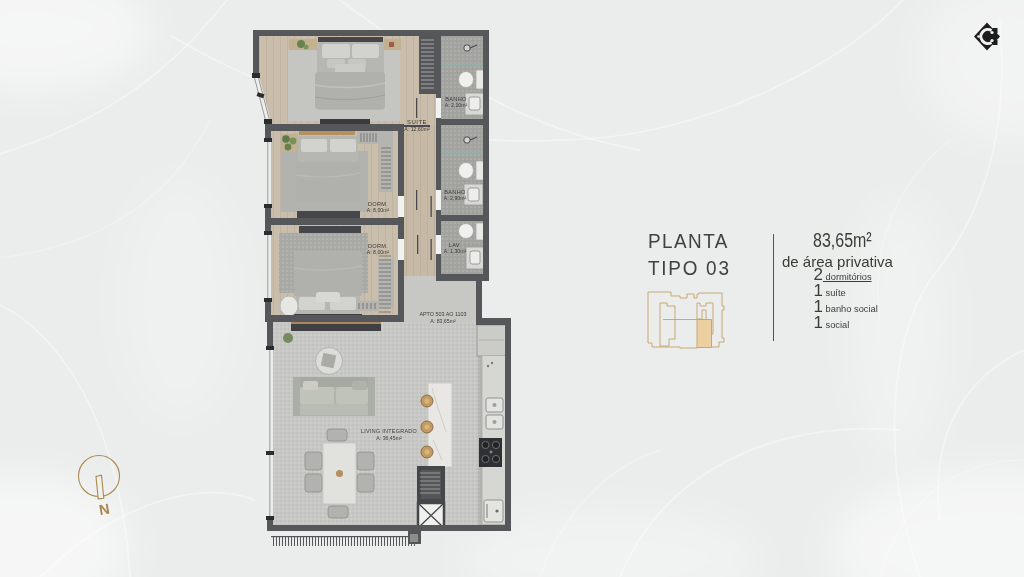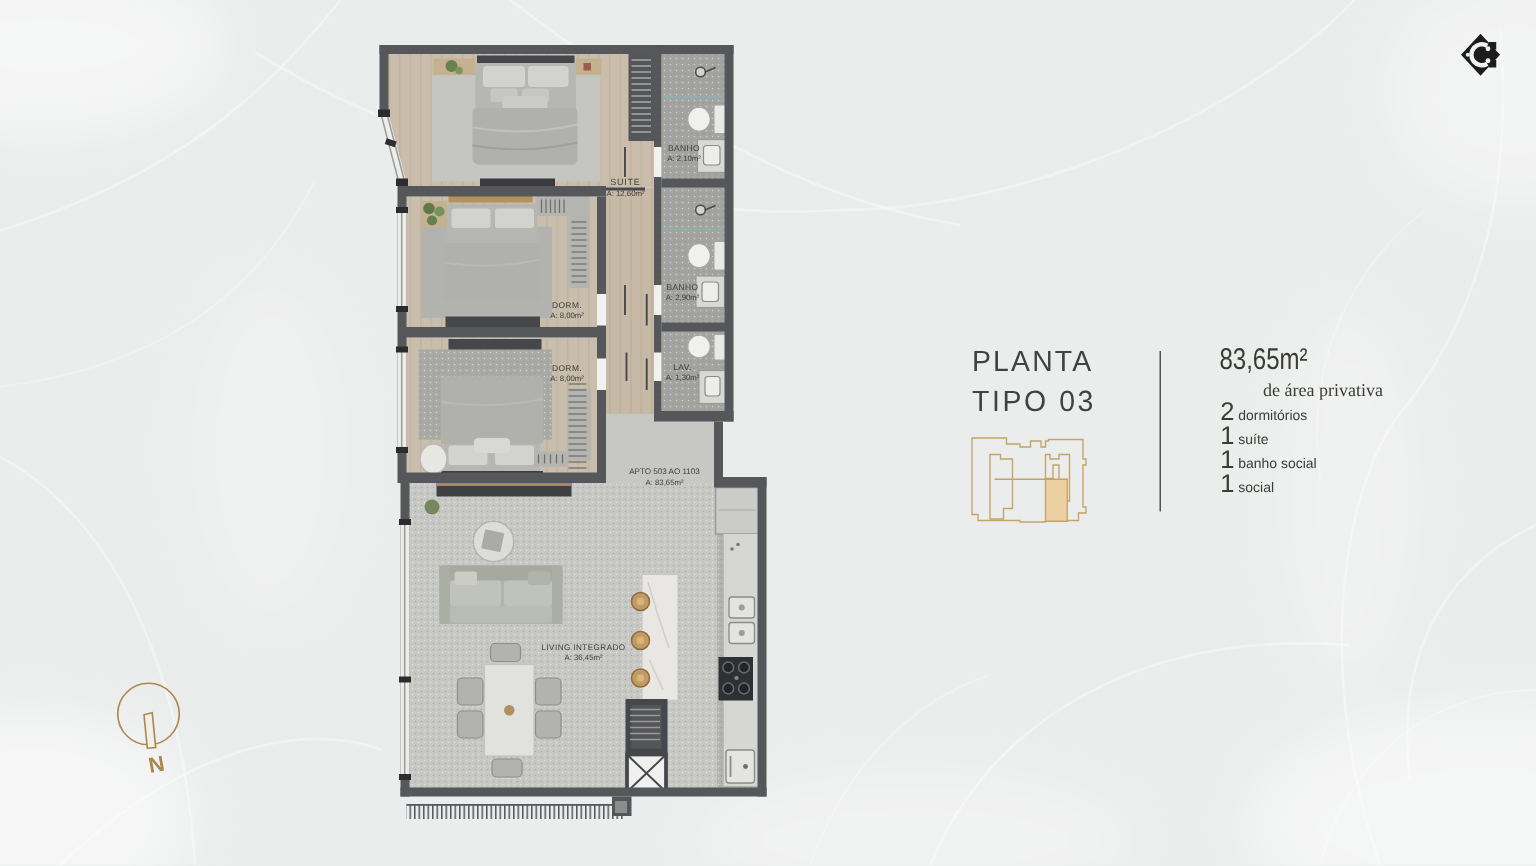--- a/index.html
+++ b/index.html
@@ -403,17 +403,17 @@
   <rect x="992.5" y="40" width="5" height="5" fill="#1c1c1c"></rect>
   <circle cx="992" cy="32.5" r="1.6" fill="#f2f2f0"></circle>
   <circle cx="992" cy="40.5" r="1.6" fill="#f2f2f0"></circle>
 </g>
 </svg>
 
 <div class="txt" style="left:648px;top:230.3px;font-size:19.5px;letter-spacing:1.5px;color:#414141;transform:scaleX(0.97);transform-origin:0 0;">PLANTA</div>
 <div class="txt" style="left:648px;top:256.6px;font-size:19.5px;letter-spacing:1.8px;color:#414141;transform:scaleX(0.97);transform-origin:0 0;">TIPO 03</div>
 <div class="txt" style="left:772.6px;top:234px;width:1.2px;height:107px;background:#55554f;"></div>
 <div class="txt" style="left:813px;top:228.7px;font-size:20px;color:#3c3c36;transform:scaleX(0.8);transform-origin:0 0;">83,65m²</div>
-<div class="txt" style="left:842px;top:253.2px;font-size:12px;color:#3c3c36;font-family:Liberation Serif, serif;">de área privativa</div>
-<div class="txt" style="left:813.5px;top:264.5px;font-size:17px;color:#3c3c36;">2<span style="font-size:9.3px;"> dormitórios</span></div>
+<div class="txt" style="left:782px;top:253.2px;font-size:15px;color:#3c3c36;">de área privativa</div>
+<div class="txt" style="left:813.5px;top:264.5px;font-size:17px;color:#3c3c36;">2<span style="font-size:9.3px;text-decoration:underline;"> dormitórios</span></div>
 <div class="txt" style="left:813.5px;top:280.7px;font-size:17px;color:#3c3c36;">1<span style="font-size:9.3px;"> suíte</span></div>
 <div class="txt" style="left:813.5px;top:296.9px;font-size:17px;color:#3c3c36;">1<span style="font-size:9.3px;"> banho social</span></div>
 <div class="txt" style="left:813.5px;top:313.1px;font-size:17px;color:#3c3c36;">1<span style="font-size:9.3px;"> social</span></div>
 
 </body></html>

